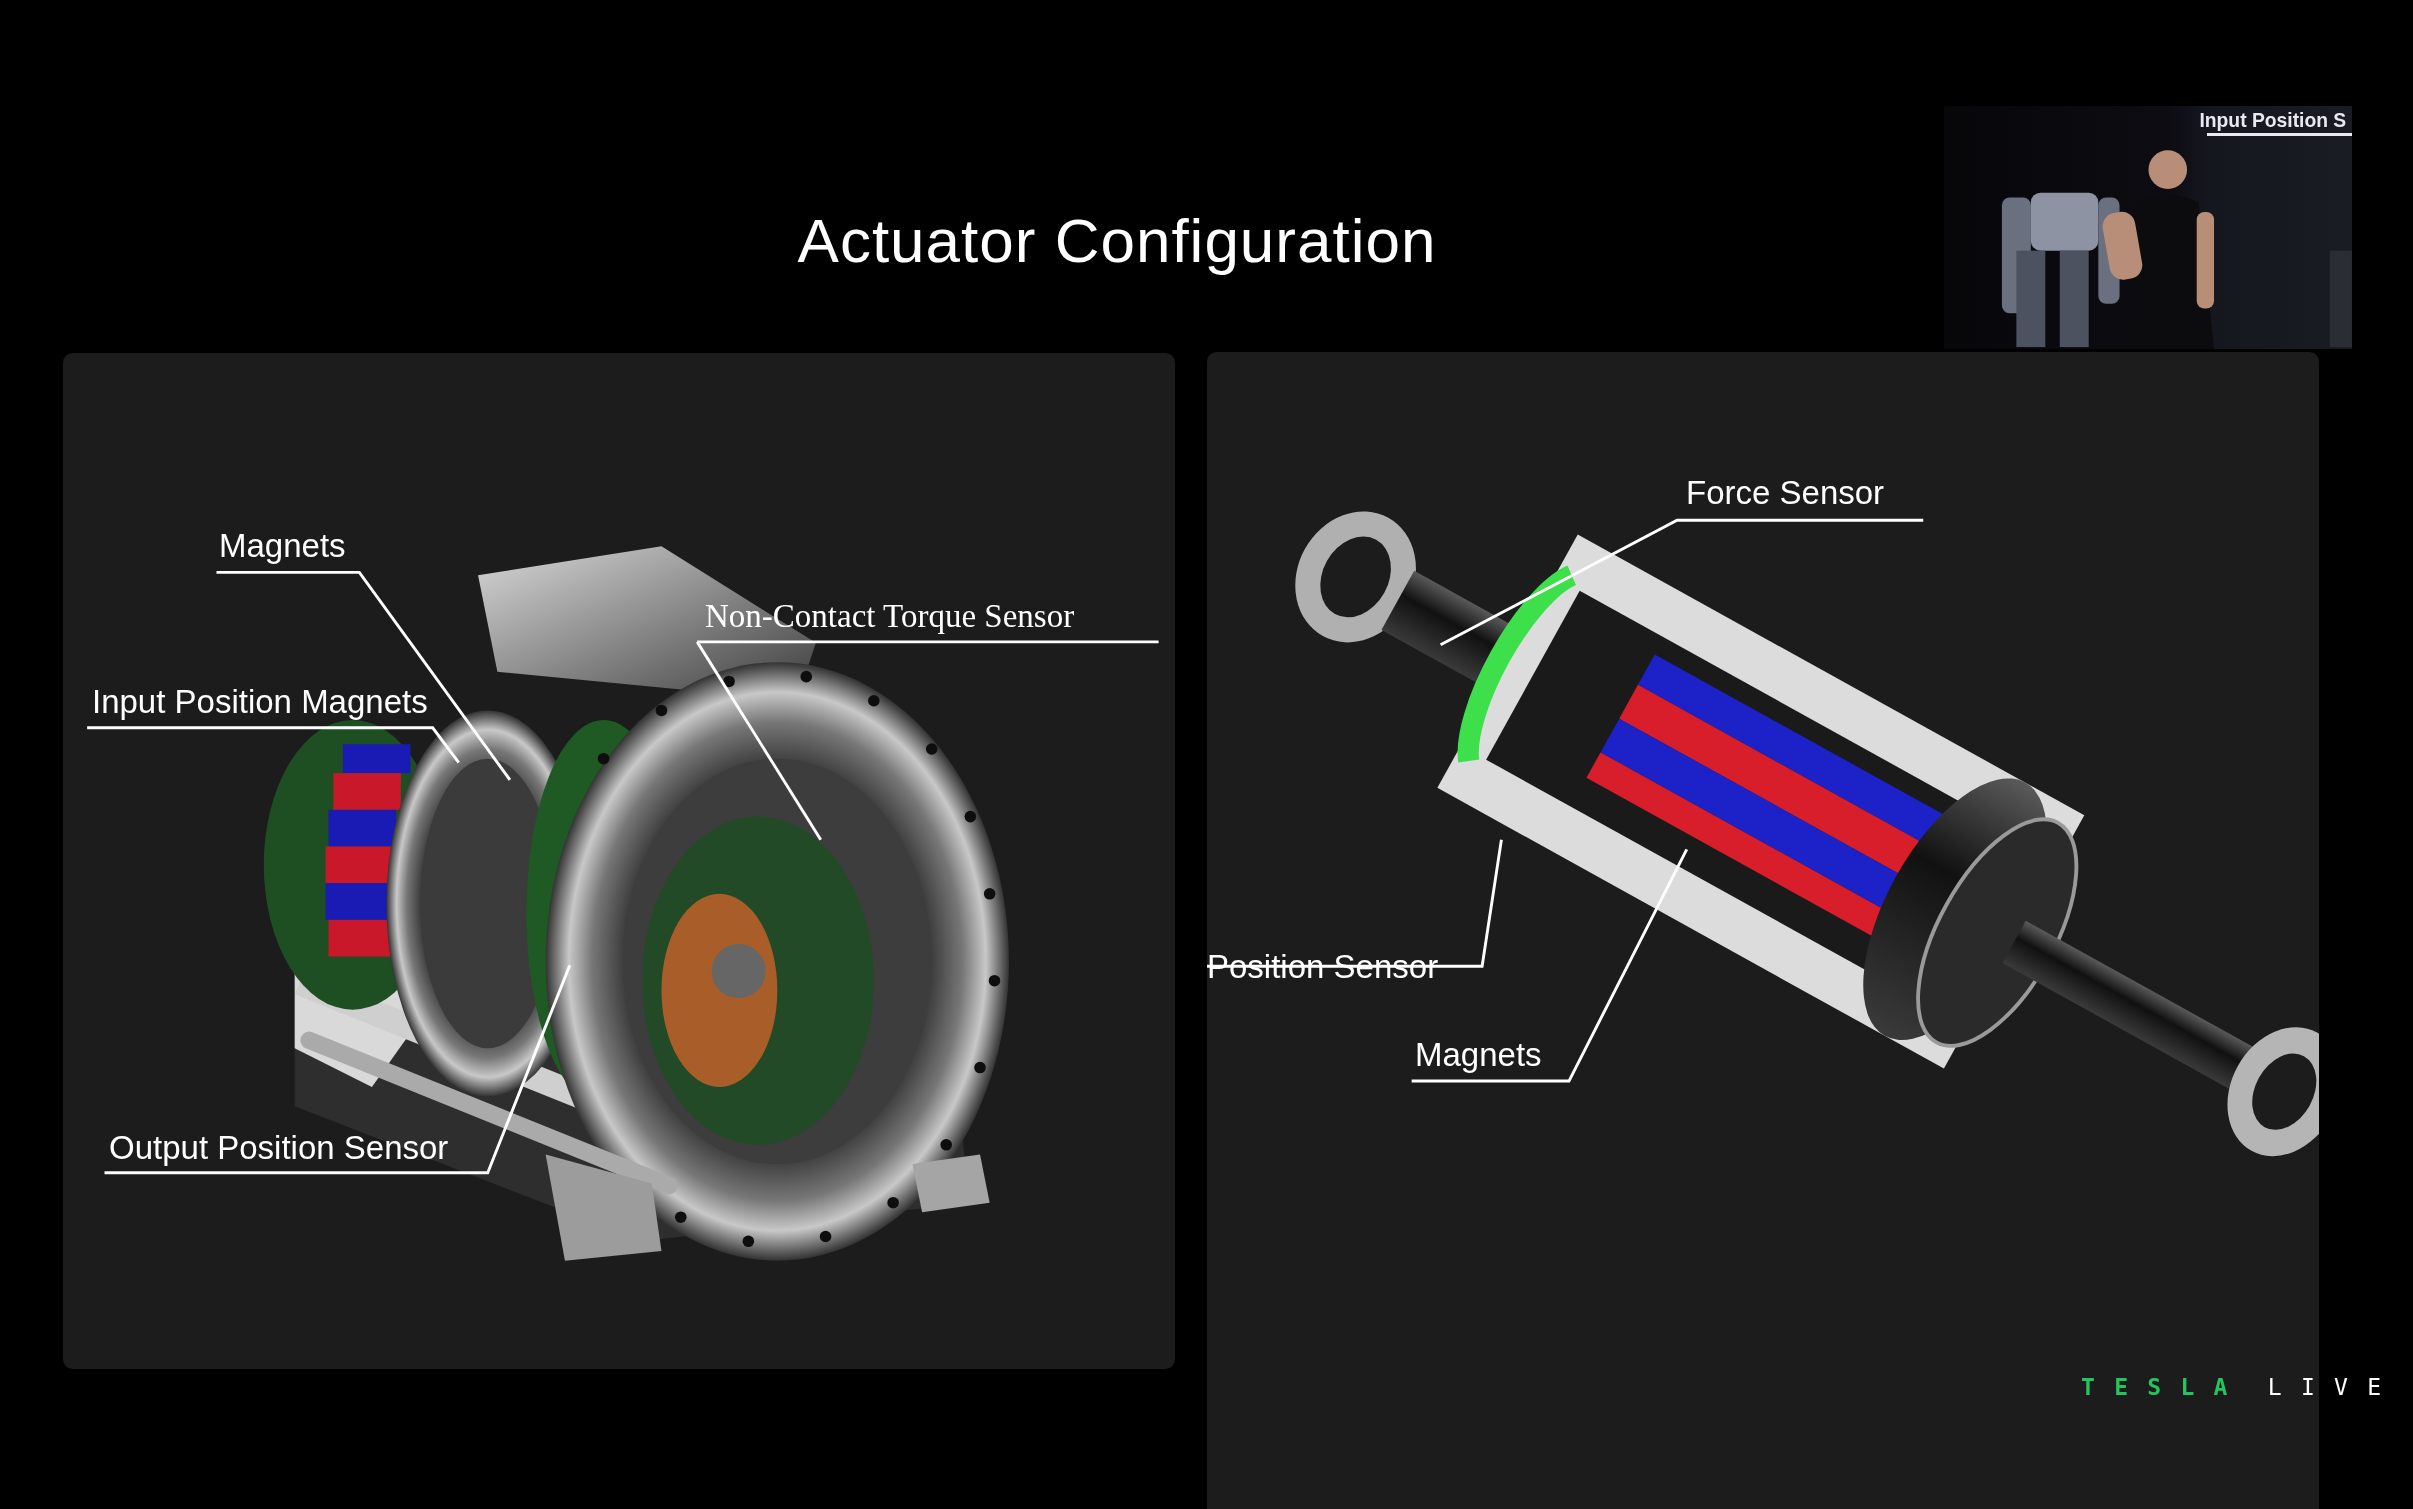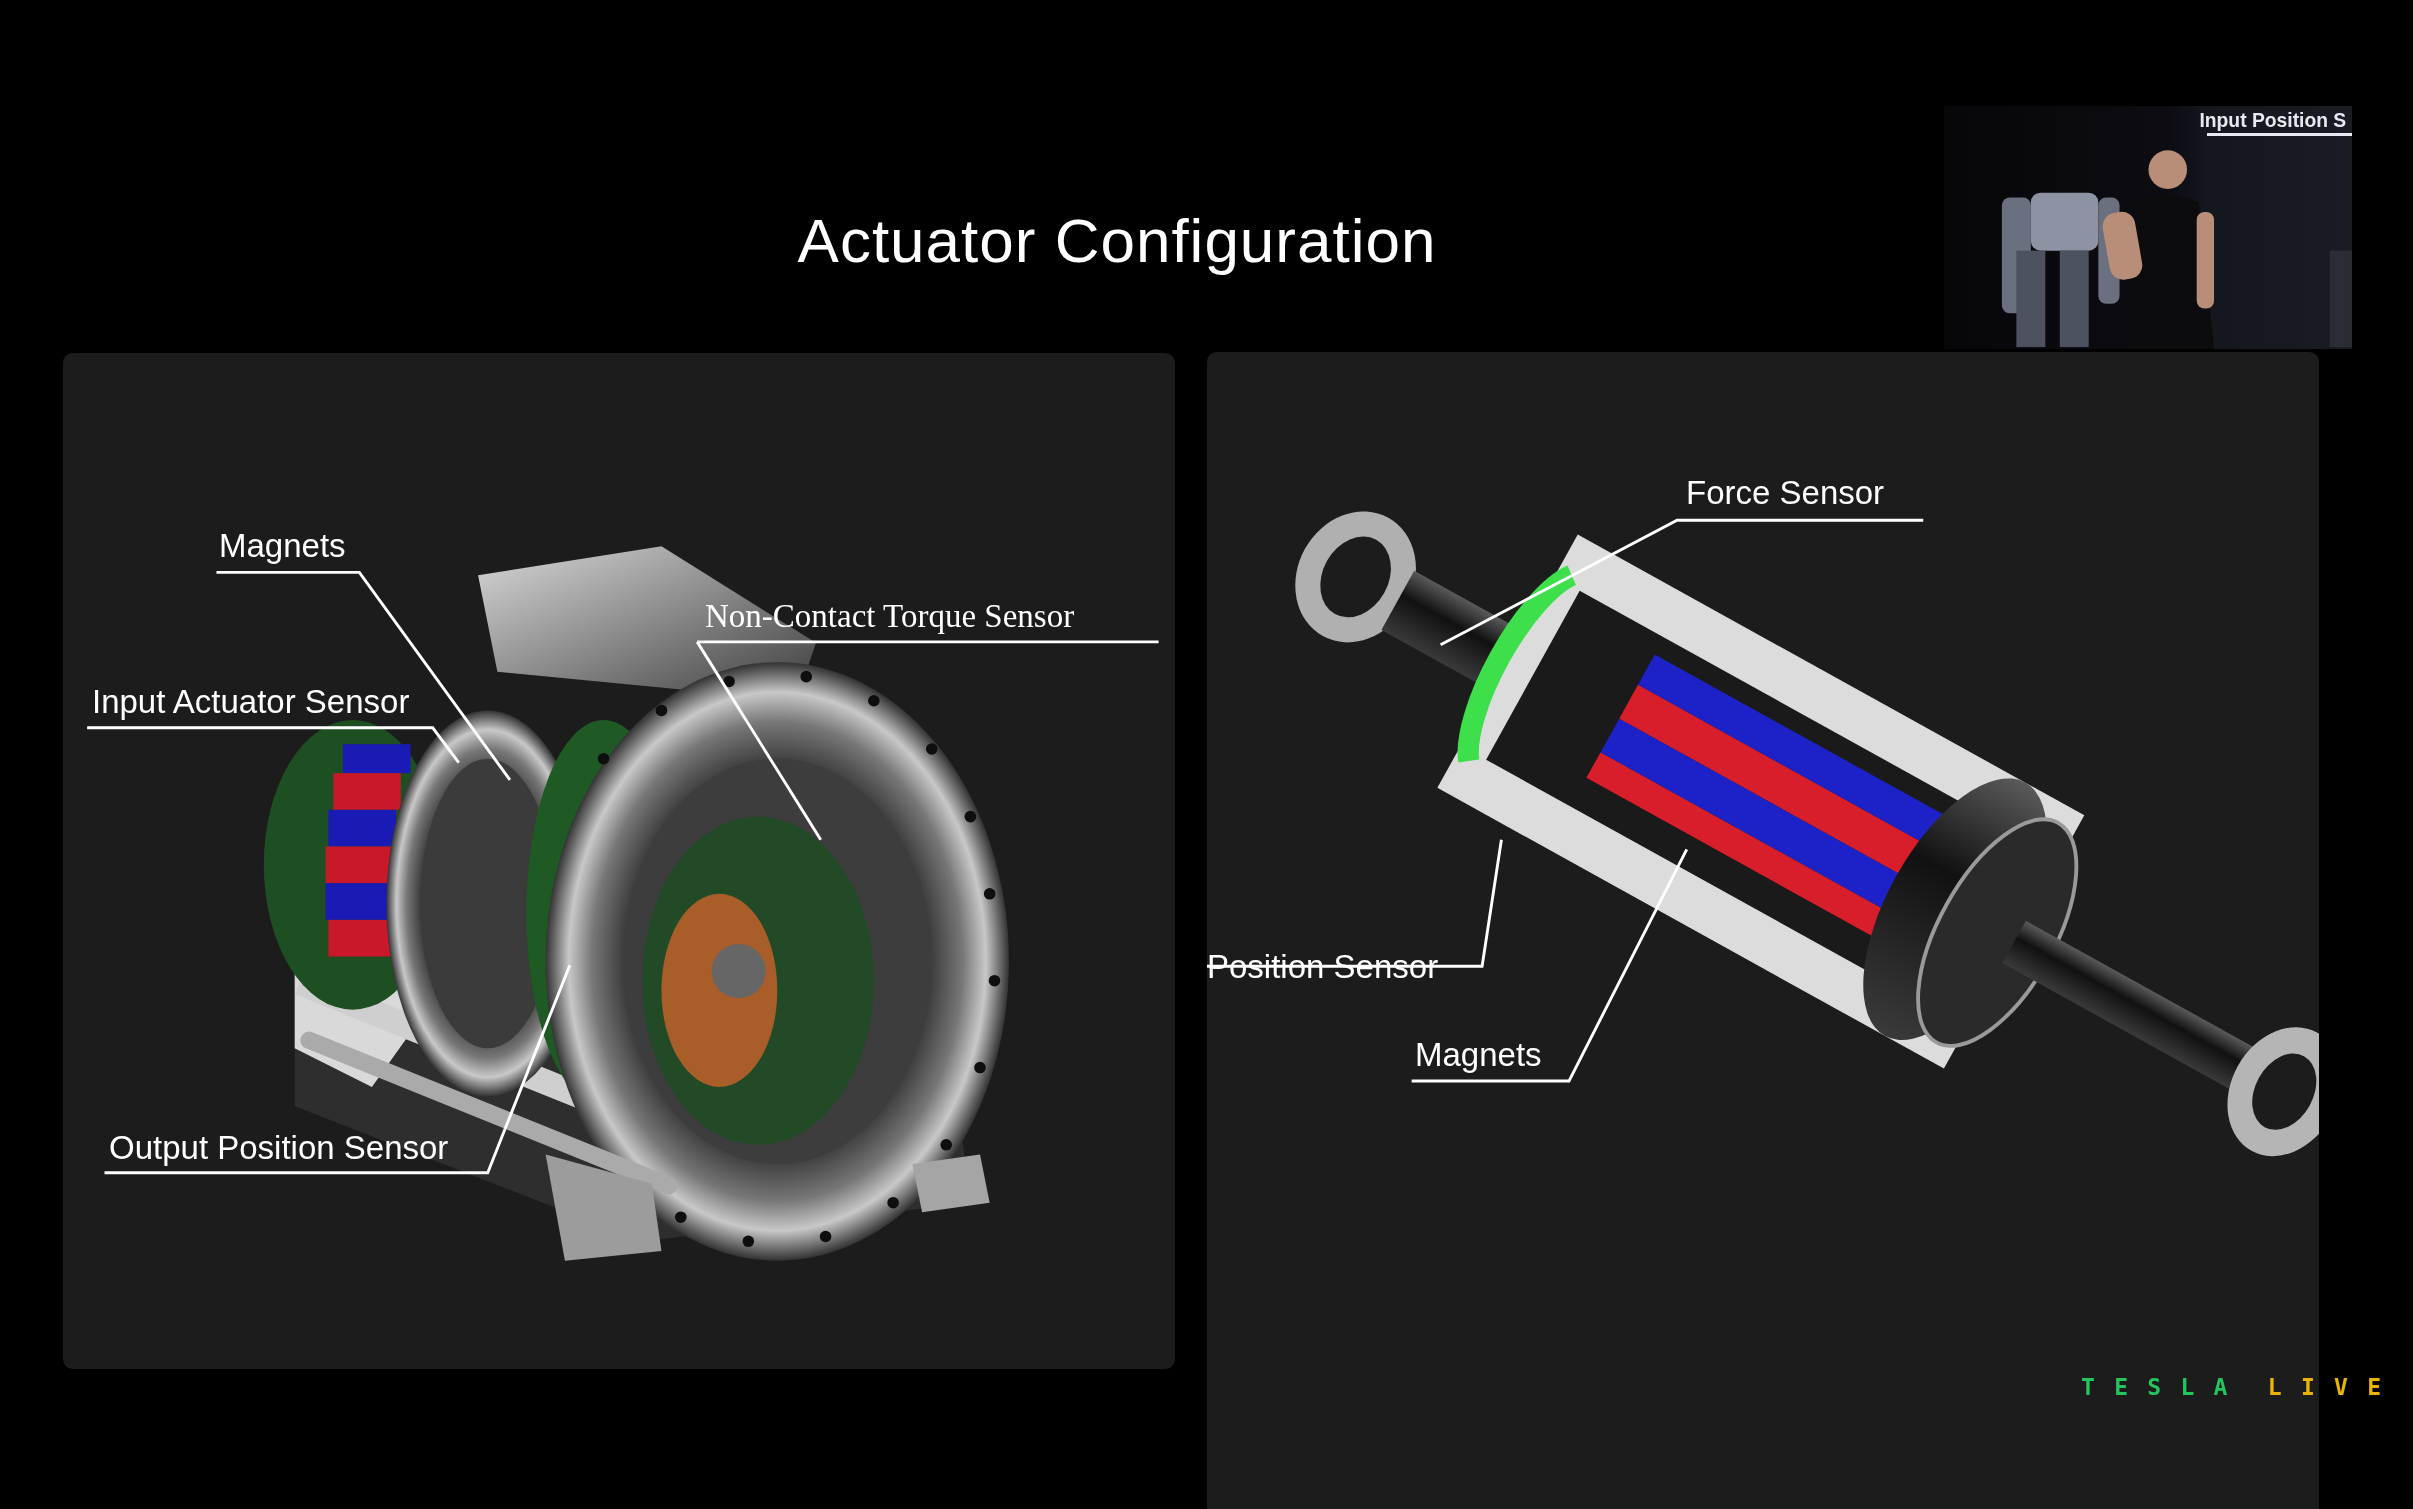--- a/index.html
+++ b/index.html
@@ -14,21 +14,21 @@
   .label { position:absolute; font-size:33px; color:#fff; white-space:nowrap; line-height:1; }
   .inset { position:absolute; left:1944px; top:106px; width:408px; height:243px;
            background:linear-gradient(90deg,#07070a 0%,#0c0c12 55%,#15171f 65%,#1a1c24 100%);
            overflow:hidden; }
   .inset .inset-caption { position:absolute; right:5.8px; top:3.9px; font-size:19.3px; font-weight:bold;
            color:#e9e9f2; white-space:nowrap; }
   .inset .inset-rule { position:absolute; left:263px; right:0; top:27px; height:2.9px; background:#e9e9f2; }
   .logo { position:absolute; left:2081px; top:1374px; font-family:"DejaVu Sans Mono",monospace;
           font-size:23px; font-weight:bold; letter-spacing:19.3px; }
   .logo .tesla { color:#22c55e; }
-  .logo .live { color:#eab308; margin-left:21px; font-weight:bold; }
+  .logo .live { color:#ffffff; margin-left:21px; font-weight:normal; }
 </style>
 </head>
 <body>
 
 <div class="title">Actuator Configuration</div>
 
 <div class="panel" id="panel-left">
   <svg class="art" width="1112" height="1016" viewBox="0 0 1152 1052">
     <defs>
       <linearGradient id="metalL" x1="0" y1="0" x2="1" y2="1">
@@ -97,21 +97,21 @@
       <polyline points="159,227 307,227 463,442"></polyline>
       <polyline points="657,299 1135,299"></polyline>
       <line x1="657" y1="299" x2="785" y2="504"></line>
       <polyline points="25,388 383,388 410,424"></polyline>
       <polyline points="43,849 440,849 525,634"></polyline>
     </g>
   </svg>
 
   <div class="label" style="left:156px; top:176px;">Magnets</div>
   <div class="label" style="left:642px; top:247px;font-family:Liberation Serif, serif;">Non-Contact Torque Sensor</div>
-  <div class="label" style="left:29px; top:332px;">Input Actuator Sensor</div>
+  <div class="label" style="left:29px; top:332px;">Input Position Magnets</div>
   <div class="label" style="left:46px; top:778px;">Output Position Sensor</div>
 </div>
 
 <div class="panel" id="panel-right">
   <svg class="art" width="1112" height="1017" viewBox="0 0 1152 1053">
     <defs>
       <linearGradient id="blackMetal" x1="0" y1="0" x2="0" y2="1">
         <stop offset="0" stop-color="#5a5a5a"></stop>
           <stop offset="0.4" stop-color="#111"></stop>
           <stop offset="1" stop-color="#3a3a3a"></stop>

